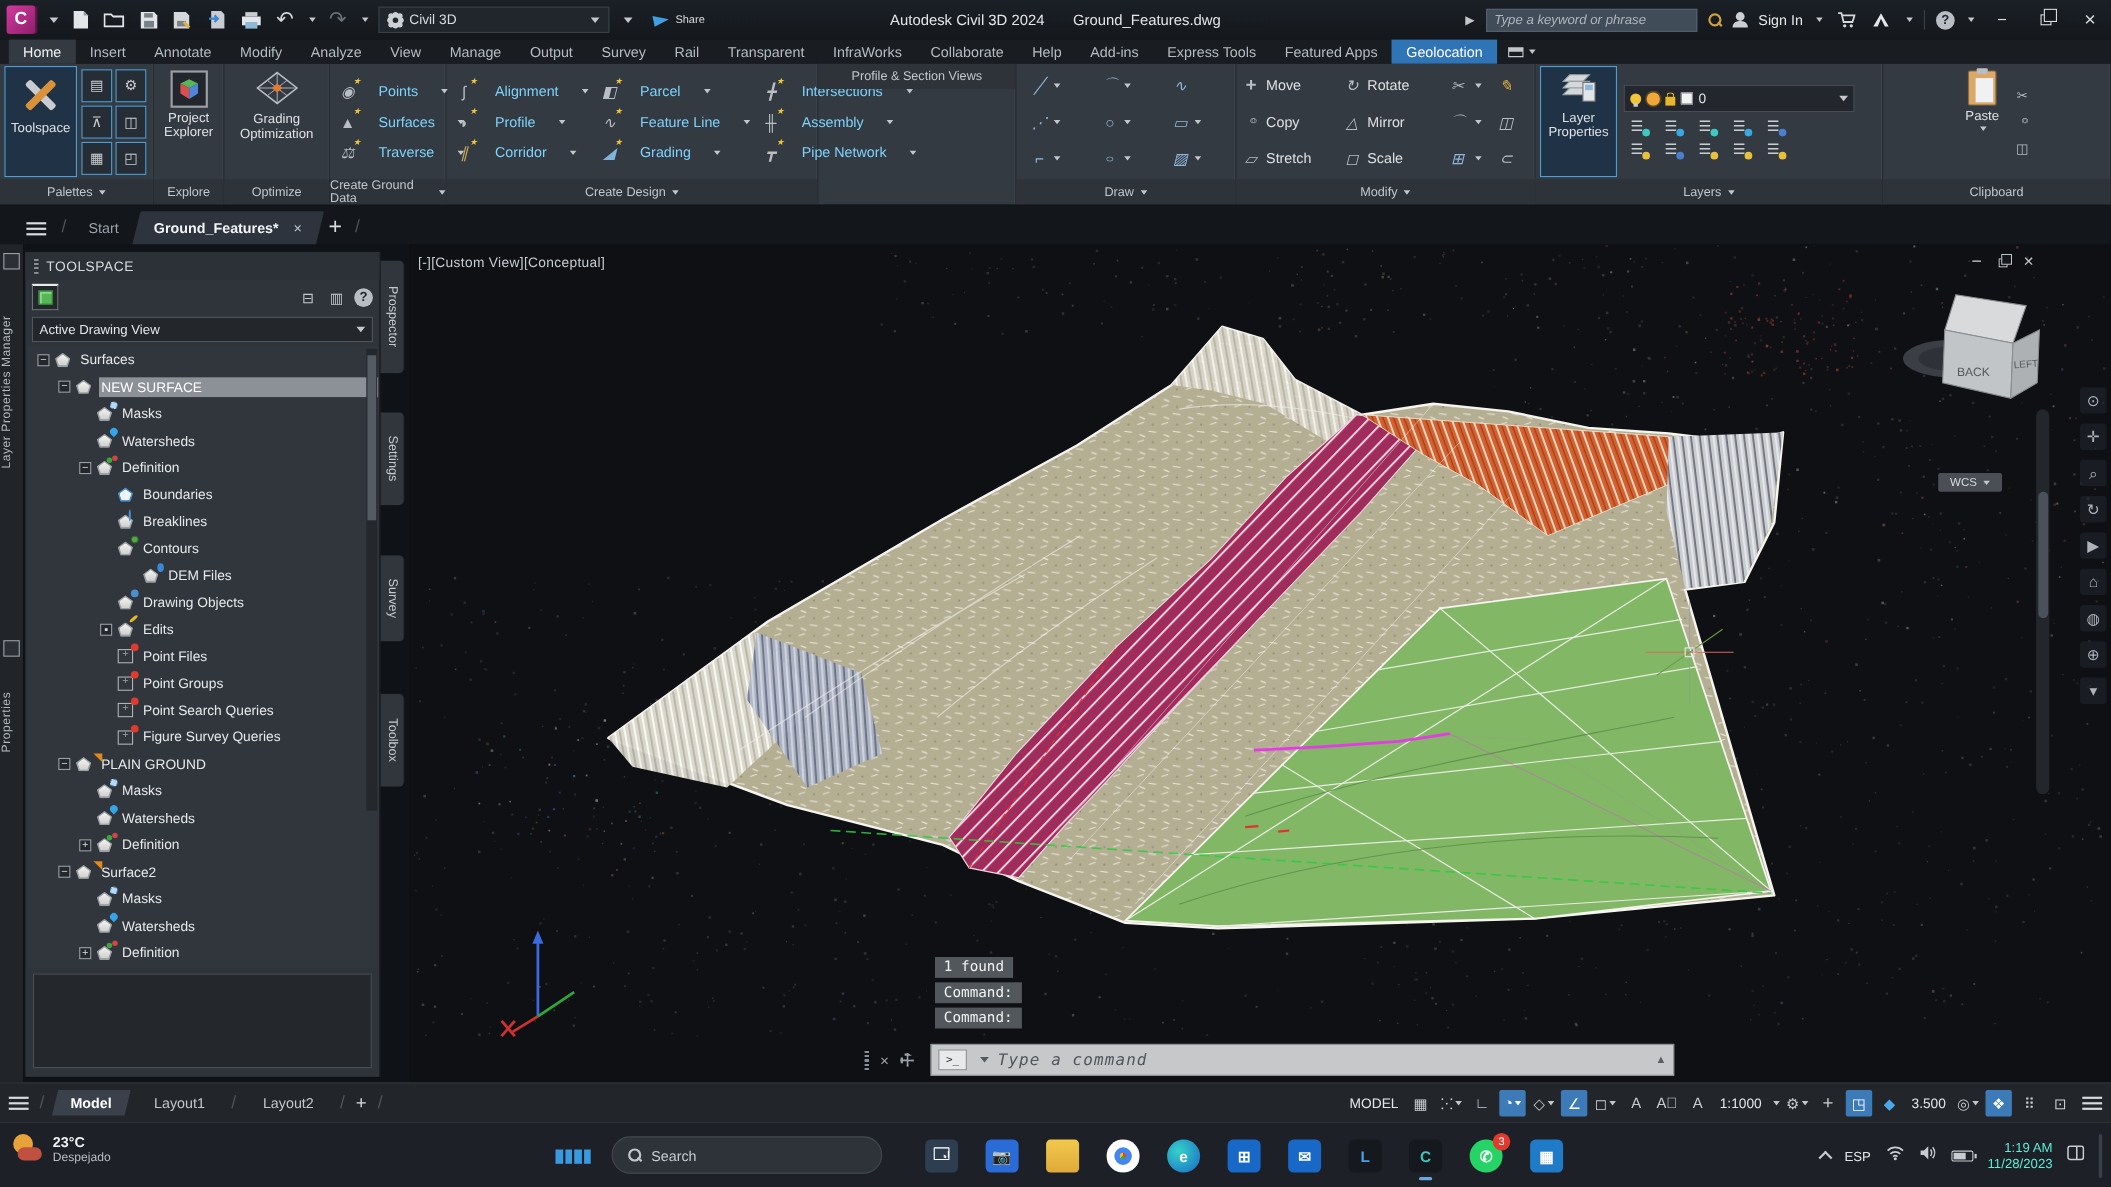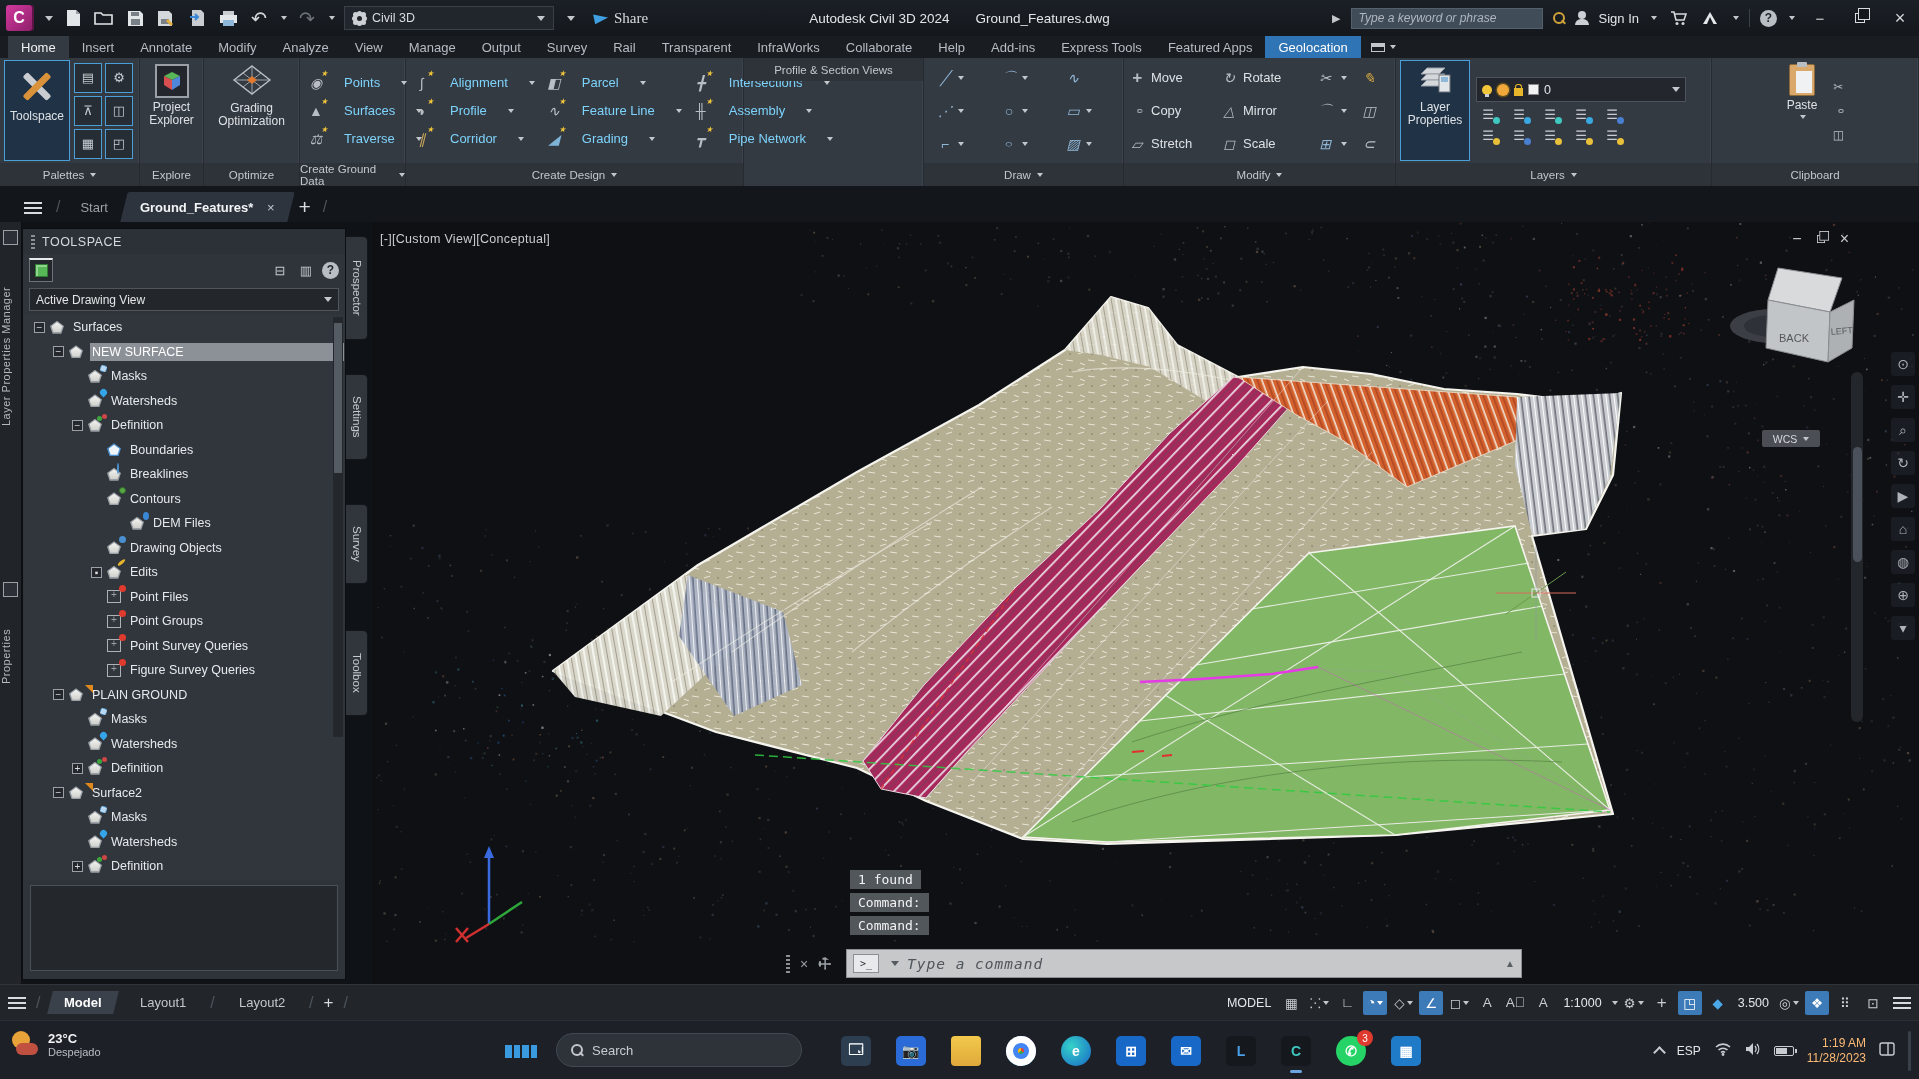--- a/index.html
+++ b/index.html
@@ -19,21 +19,21 @@
 
   
   .titlebar { position:absolute; left:0; top:0; width:100%; height:36px; background:linear-gradient(#1b2026,#14181d); display:flex; align-items:center; padding:0 6px; }
   .qat { display:flex; align-items:center; gap:9px; }
   .applogo { width:26px; height:26px; border-radius:3px; background:linear-gradient(135deg,#d13a9e,#8f1f6b); color:#fff; font-weight:bold; font-size:16px; display:flex; align-items:center; justify-content:center; box-shadow:2px 0 0 #5e1446; }
   .qic { width:22px; height:22px; display:flex; align-items:center; justify-content:center; color:#d5d8db; font-size:16px; }
   .qic svg { display:block; }
   .wsbox { display:flex; align-items:center; gap:6px; background:#21262c; border:1px solid #3a4047; height:24px; padding:0 8px; min-width:210px; color:#d8dbdf; font-size:12.5px; }
   .gear { width:13px; height:13px; border-radius:50%; background:#cdd1d5; position:relative; box-shadow:0 -5px 0 -4px #cdd1d5,0 5px 0 -4px #cdd1d5,5px 0 0 -4px #cdd1d5,-5px 0 0 -4px #cdd1d5,4px 4px 0 -4px #cdd1d5,-4px 4px 0 -4px #cdd1d5,4px -4px 0 -4px #cdd1d5,-4px -4px 0 -4px #cdd1d5; }
   .gear::after { content:""; position:absolute; inset:4px; border-radius:50%; background:#21262c; }
-  .share { display:flex; align-items:center; gap:6px; color:#d8dbdf; font-size:15px; margin-left:10px;font-family:Liberation Serif, serif; }
+  .share { display:flex; align-items:center; gap:6px; color:#d8dbdf; font-size:10px; margin-left:10px; }
   .plane { width:0; height:0; border-top:6px solid transparent; border-bottom:4px solid transparent; border-left:14px solid #3f9fe0; transform:rotate(-12deg); }
   .tcenter { position:absolute; left:50%; transform:translateX(-50%); top:0; height:36px; display:flex; align-items:center; gap:26px; font-size:13.5px; color:#e3e6e9; white-space:nowrap; }
   .tright { position:absolute; right:4px; top:0; height:36px; display:flex; align-items:center; gap:10px; }
   .kwbox { width:192px; height:21px; background:#414c59; border:1px solid #55606d; display:flex; align-items:center; padding:0 7px; font-size:12px; color:#aeb6bf; font-style:italic; }
   .person { width:14px; height:14px; position:relative; }
   .person::before { content:""; position:absolute; width:8px; height:8px; border-radius:50%; background:#ccd0d4; left:3px; top:0; }
   .person::after { content:""; position:absolute; width:14px; height:6px; border-radius:7px 7px 0 0; background:#ccd0d4; bottom:0; }
   .winbtn { width:30px; height:26px; display:flex; align-items:center; justify-content:center; color:#d8dbdf; font-size:15px; }
   .restore { width:10px; height:10px; border:1.5px solid #d8dbdf; position:relative; }
   .restore::before { content:""; position:absolute; left:2px; bottom:2px; width:10px; height:10px; border:1.5px solid #d8dbdf; background:#14181d; }
@@ -199,21 +199,21 @@
   .wtxt .t2 { font-size:11px; color:#b9bec5; }
   .startbtn { position:absolute; left:505px; top:14px; width:30px; height:30px; display:grid; grid-template-columns:13px 13px; gap:2px; align-content:center; justify-content:center; }
   .startbtn i { width:13px; height:13px; background:#3a9ae0; }
   .tsearch { position:absolute; left:556px; top:12px; width:246px; height:34px; border-radius:17px; background:#2e333a; border:1px solid #42484f; display:flex; align-items:center; gap:9px; padding:0 14px; color:#c8ccd1; font-size:13px; }
   .tapp { position:absolute; top:14px; width:32px; height:32px; display:flex; align-items:center; justify-content:center; }
   .runbar { position:absolute; left:10px; bottom:-6px; width:12px; height:3px; border-radius:2px; background:#6aa7e0; }
   .badge { position:absolute; right:-6px; top:-5px; width:16px; height:16px; border-radius:50%; background:#e03a2e; color:#fff; font-size:10px; display:flex; align-items:center; justify-content:center; }
   .tray { position:absolute; right:8px; top:0; height:59px; display:flex; align-items:center; gap:13px; }
   .chev { width:9px; height:9px; border-left:2px solid #c8ccd1; border-top:2px solid #c8ccd1; transform:rotate(45deg); margin-top:4px; }
   .traytxt { color:#e3e6e9; font-size:12px; }
-  .clock { text-align:right; color:#fdba74; font-size:12px; line-height:15px; }
+  .clock { text-align:right; color:#5eead4; font-size:12px; line-height:15px; }
   .battery { width:20px; height:10px; border:1.5px solid #c8ccd1; border-radius:2px; position:relative; }
   .battery::before { content:""; position:absolute; left:1px; top:1px; bottom:1px; width:11px; background:#c8ccd1; }
   .battery::after { content:""; position:absolute; right:-4px; top:2px; width:2px; height:4px; background:#c8ccd1; }
   .notifsliver { width:3px; height:40px; background:#3a404a; border-radius:2px; }
 
   .appico { width:30px; height:30px; border-radius:5px; display:flex; align-items:center; justify-content:center; font-size:14px; font-weight:bold; color:#fff; }
 </style>
 </head>
 <body>
 
@@ -797,21 +797,21 @@
               <span class="badge"></span>
             </span>
             <span class="tlabel">Point Groups</span>
           </div>
           <div class="trow" style="padding-left: 67px;">
             <span class="tspace"></span>
             <span class="tico ti-point-survey-queries">
               <span class="pent"></span>
               <span class="badge"></span>
             </span>
-            <span class="tlabel">Point Survey Queries</span>
+            <span class="tlabel">Point Search Queries</span>
           </div>
           <div class="trow" style="padding-left: 67px;">
             <span class="tspace"></span>
             <span class="tico ti-figure-survey-queries">
               <span class="pent"></span>
               <span class="badge"></span>
             </span>
             <span class="tlabel">Figure Survey Queries</span>
           </div>
           <div class="trow" style="padding-left: 29px;">

